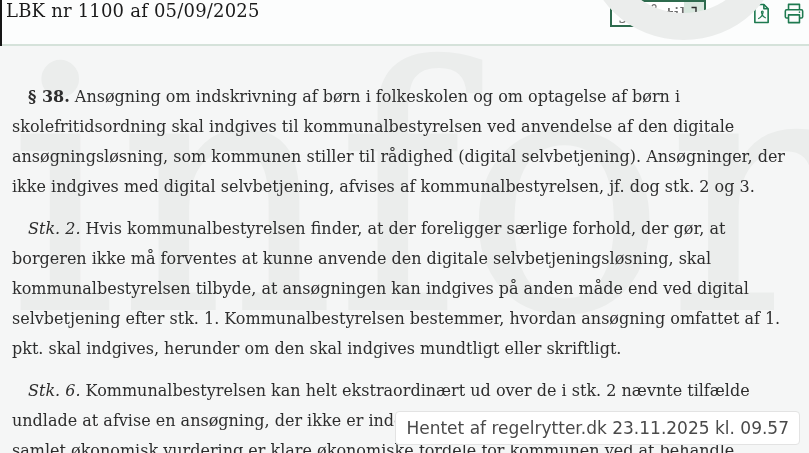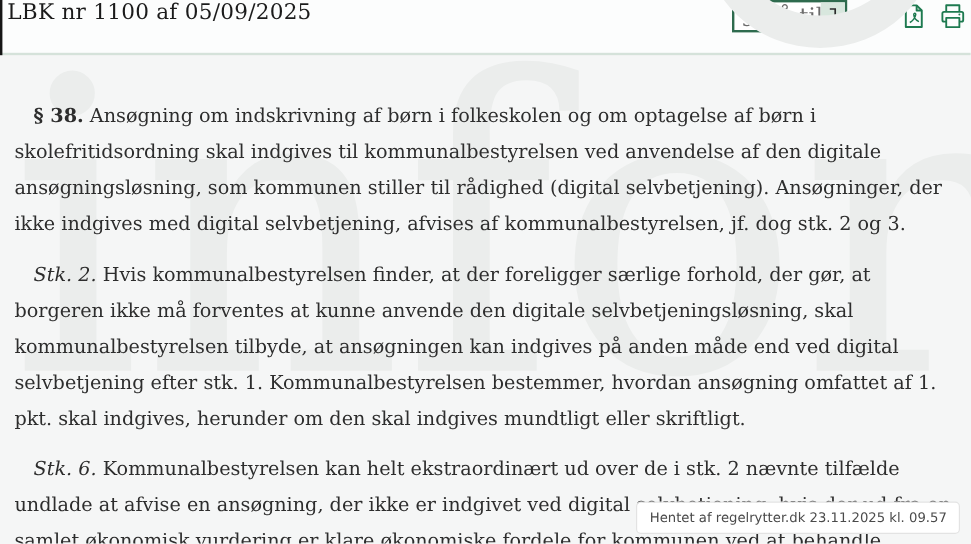--- a/index.html
+++ b/index.html
@@ -88,21 +88,21 @@
   .plabel-bold { font-weight:bold; }
   .plabel-italic { font-style:italic; }
 
   
   .stamp {
     position:absolute; right:9px; bottom:8px;
     background:#ffffff;
     border:1px solid #e3e3e3; border-radius:4px;
     padding:6px 10px;
     font-family:"DejaVu Sans", sans-serif;
-    font-size:11px; color:#4a4a4a;
+    font-size:17px; color:#4a4a4a;
     z-index:5;
   }
 </style>
 </head>
 <body>
 
 <div class="header">
   <div class="doc-title">LBK nr 1100 af 05/09/2025</div>
   <div class="header-controls">
     <div class="goto-group">

